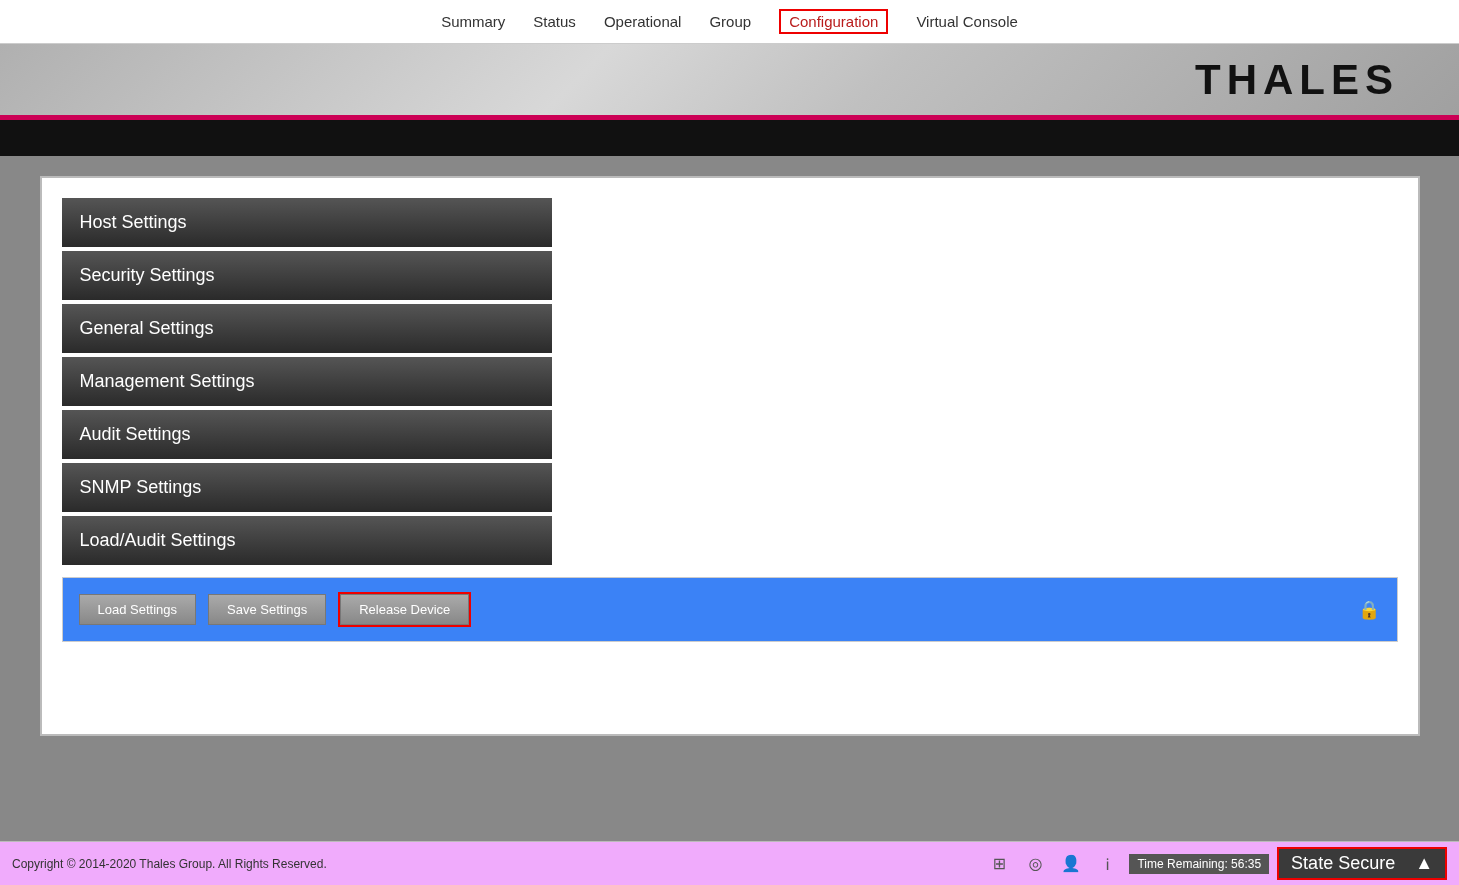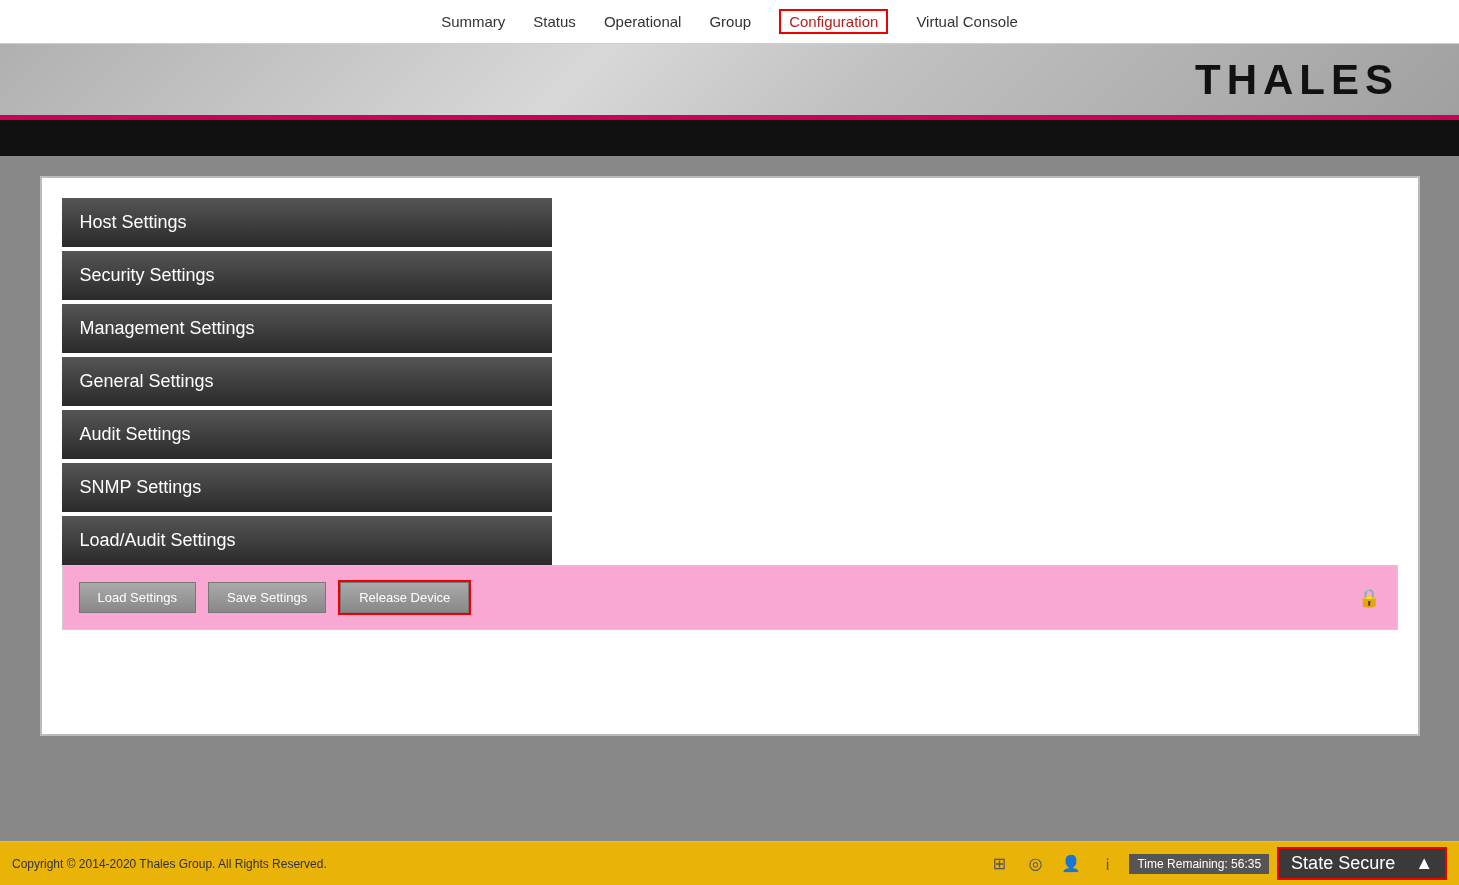--- a/index.html
+++ b/index.html
@@ -121,23 +121,24 @@
       background: linear-gradient(to bottom, #555, #2a2a2a);
       color: #fff;
       padding: 14px 18px;
       font-size: 18px;
       cursor: pointer;
       display: block;
     }
 
     
     .action-bar {
-      background: #f9a8d4;
+      background: #3b82f6;
       border: 1px solid #ccc;
       padding: 14px 16px;
+      margin-top: 12px;
       display: flex;
       align-items: center;
       gap: 12px;
       position: relative;
     }
     .action-btn {
       background: linear-gradient(to bottom, #aaa, #888);
       color: #fff;
       border: 1px solid #777;
       padding: 7px 18px;
@@ -149,21 +150,21 @@
     }
     .lock-icon {
       position: absolute;
       right: 16px;
       font-size: 18px;
       color: #333;
     }
 
     
     .footer {
-      background: #eab308;
+      background: #f0abfc;
       height: 44px;
       display: flex;
       align-items: center;
       justify-content: space-between;
       padding: 12px 12px;
       position: absolute;
       bottom: 0;
       left: 0;
       right: 0;
       border-top: 1px solid #bbb;
@@ -238,22 +239,22 @@
 
   <div class="black-bar"></div>
 
   <div class="gray-section">
     <div class="main-card">
       <div class="content-area">
 
         <div class="sidebar-menu">
           <div class="menu-item">Host Settings</div>
           <div class="menu-item">Security Settings</div>
+          <div class="menu-item">General Settings</div>
           <div class="menu-item">Management Settings</div>
-          <div class="menu-item">General Settings</div>
           <div class="menu-item">Audit Settings</div>
           <div class="menu-item">SNMP Settings</div>
           <div class="menu-item">Load/Audit Settings</div>
         </div>
       </div>
 
       <div class="action-bar">
         <button class="action-btn">Load Settings</button>
         <button class="action-btn">Save Settings</button>
         <div class="release-btn-wrapper">

